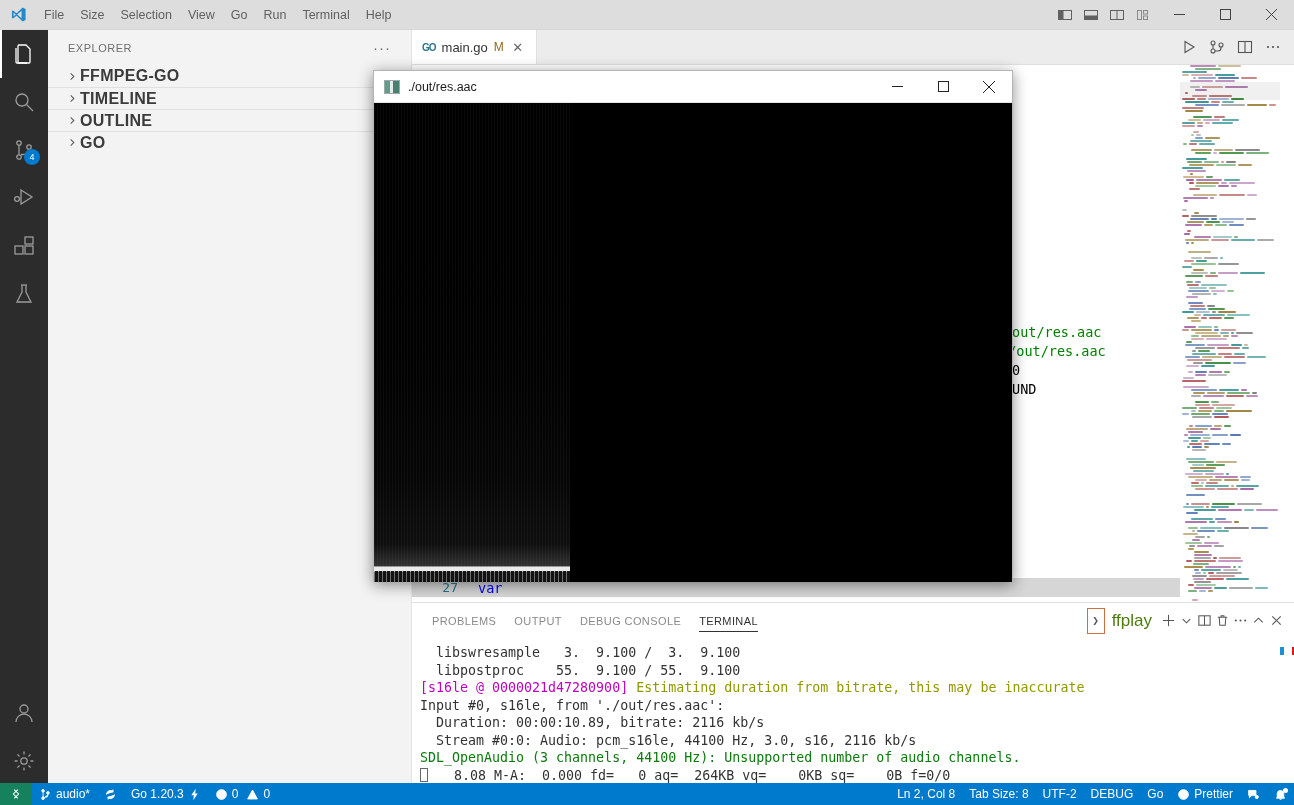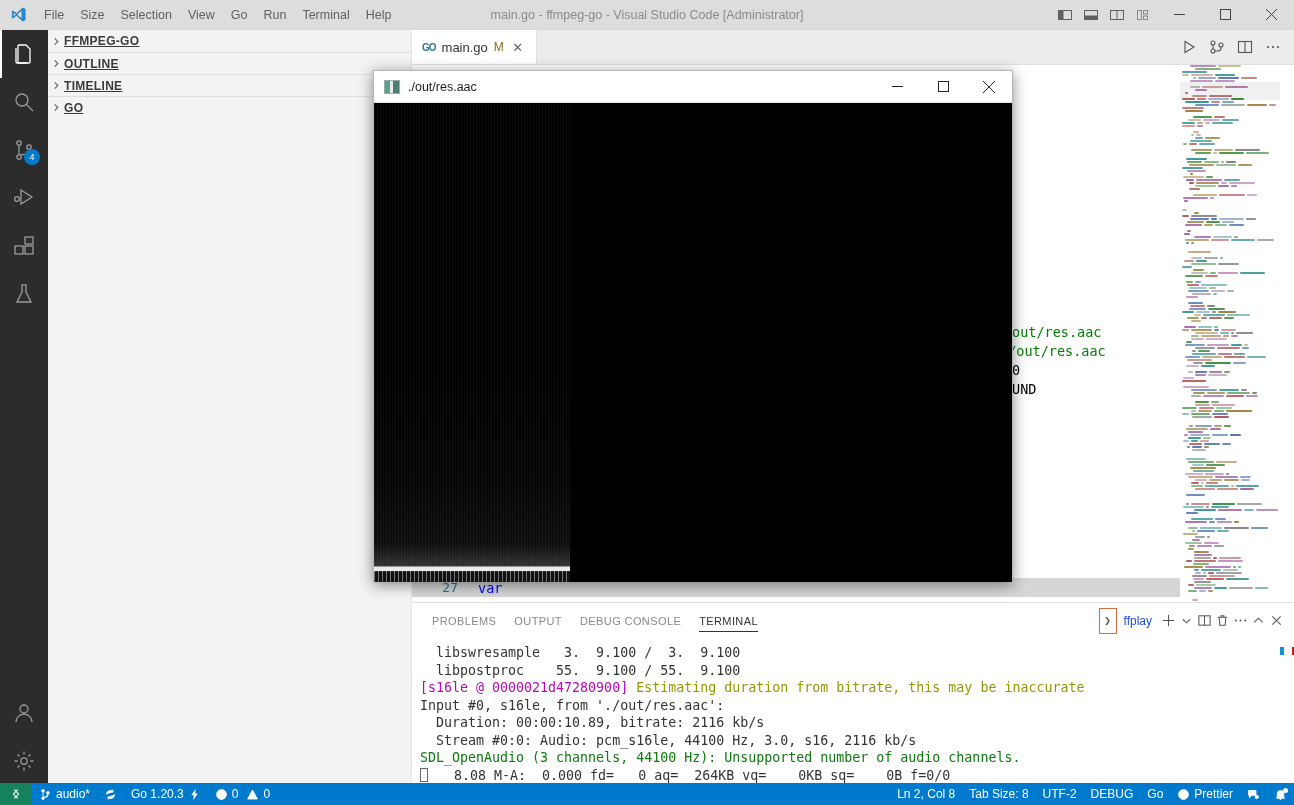--- a/index.html
+++ b/index.html
@@ -66,22 +66,22 @@
   .sidebar {
     position: absolute; left: 48px; top: 30px; width: 364px; height: 755px;
     background: #f3f3f3; border-right: 1px solid #e4e4e4;
   }
   .sidebar-header {
     height: 35px; display: flex; align-items: center; padding: 0 20px;
     font-size: 11px; letter-spacing: .5px; color: #6f6f6f; text-transform: uppercase;
   }
   .sidebar-header .dots { margin-left: auto; color: #6f6f6f; font-size: 15px; letter-spacing: 1px;}
   .tree-section {
-    height: 22px; display: flex; align-items: center; padding-left: 0;
-    font-size: 12px; font-weight: bold; color: #3b3b3b; letter-spacing: .3px; text-decoration: underline;
+    height: 22px; display: flex; align-items: center; padding-left: 16px;
+    font-size: 16px; font-weight: bold; color: #3b3b3b; letter-spacing: .3px;
   }
   .tree-section.bordered { border-top: 1px solid #e0e0e0; }
   .chev { width: 16px; display: inline-flex; justify-content: center; color: #616161; }
   .chev svg { width: 9px; height: 9px; }
 
   
   .editor-area {
     position: absolute; left: 412px; top: 30px; width: 882px; height: 755px;
     background: #ffffff;
   }
@@ -154,21 +154,21 @@
   .panel-actions {
     margin-left: auto; display: flex; align-items: center; gap: 3px; padding-right: 10px; color: #555;
   }
   .panel-actions > div { height: 26px; display: flex; align-items: center; justify-content: center; }
   .panel-actions svg { width: 15px; height: 15px; }
   .term-chip {
     border: 1px solid #cf6f3f; width: 18px; height: 17px; display: flex;
     align-items: center; justify-content: center; color: #555; font-size: 11px;
     font-family: "DejaVu Sans Mono", monospace;
   }
-  .term-name { font-size: 12px; color: #1d4ed8; padding: 0 6px 0 4px; }
+  .term-name { font-size: 17px; color: #4d7c0f; padding: 0 6px 0 4px; }
 
   .terminal {
     position: absolute; top: 35px; left: 0; width: 882px; height: 148px;
     font-family: "DejaVu Sans Mono", monospace; font-size: 13.3px; line-height: 17.5px;
     padding: 6px 0 0 8px; overflow: hidden; white-space: pre; color: #333;
   }
   .t-white { color: #333; }
   .t-magenta { color: #bc05bc; }
   .t-yellow { color: #949800; }
   .t-green { color: #0c7a0c; }
@@ -250,21 +250,20 @@
     <div class="menubar">
       <div class="menu-item">File</div>
       <div class="menu-item">Size</div>
       <div class="menu-item">Selection</div>
       <div class="menu-item">View</div>
       <div class="menu-item">Go</div>
       <div class="menu-item">Run</div>
       <div class="menu-item">Terminal</div>
       <div class="menu-item">Help</div>
     </div>
-    <div class="title-center">main.go - ffmpeg-go - Visual Studio Code [Administrator]</div>
     <div class="title-right">
       <div class="layout-btn">
         <svg viewBox="0 0 16 16" fill="none" stroke="#616161" stroke-width="1">
             <rect x="1.5" y="3.5" width="13" height="9"></rect>
             <rect x="1.5" y="3.5" width="4.5" height="9" fill="#616161"></rect>
           </svg>
       </div>
       <div class="layout-btn">
         <svg viewBox="0 0 16 16" fill="none" stroke="#616161" stroke-width="1">
             <rect x="1.5" y="3.5" width="13" height="9"></rect>
@@ -355,43 +354,47 @@
     </div>
     <div class="act-item">
       <svg viewBox="0 0 24 24" fill="none" stroke="currentColor" stroke-width="1.3">
         <circle cx="12" cy="12" r="3.2"></circle>
         <path d="M12 2.6v3M12 18.4v3M2.6 12h3M18.4 12h3M5.4 5.4l2.1 2.1M16.5 16.5l2.1 2.1M18.6 5.4l-2.1 2.1M7.5 16.5l-2.1 2.1"></path>
       </svg>
     </div>
   </div>
 
   <div class="sidebar">
+    <div class="sidebar-header">
+      <span>EXPLORER</span>
+      <span class="dots">···</span>
+    </div>
     <div class="tree-section">
       <span class="chev">
         <svg viewBox="0 0 10 10" fill="none" stroke="currentColor" stroke-width="1.2">
             <path d="M3 1.5L6.5 5 3 8.5"></path>
           </svg>
       </span>
       <span>FFMPEG-GO</span>
     </div>
     <div class="tree-section bordered">
       <span class="chev">
         <svg viewBox="0 0 10 10" fill="none" stroke="currentColor" stroke-width="1.2">
             <path d="M3 1.5L6.5 5 3 8.5"></path>
           </svg>
       </span>
-      <span>OUTLINE</span>
+      <span>TIMELINE</span>
     </div>
     <div class="tree-section bordered">
       <span class="chev">
         <svg viewBox="0 0 10 10" fill="none" stroke="currentColor" stroke-width="1.2">
             <path d="M3 1.5L6.5 5 3 8.5"></path>
           </svg>
       </span>
-      <span>TIMELINE</span>
+      <span>OUTLINE</span>
     </div>
     <div class="tree-section bordered">
       <span class="chev">
         <svg viewBox="0 0 10 10" fill="none" stroke="currentColor" stroke-width="1.2">
             <path d="M3 1.5L6.5 5 3 8.5"></path>
           </svg>
       </span>
       <span>GO</span>
     </div>
   </div>

